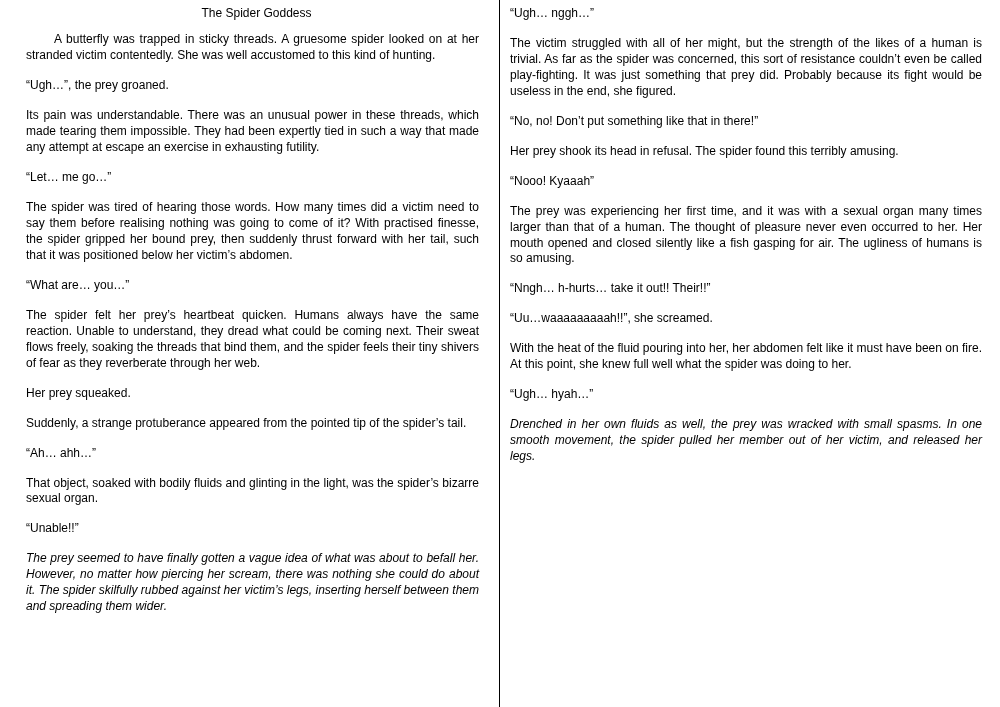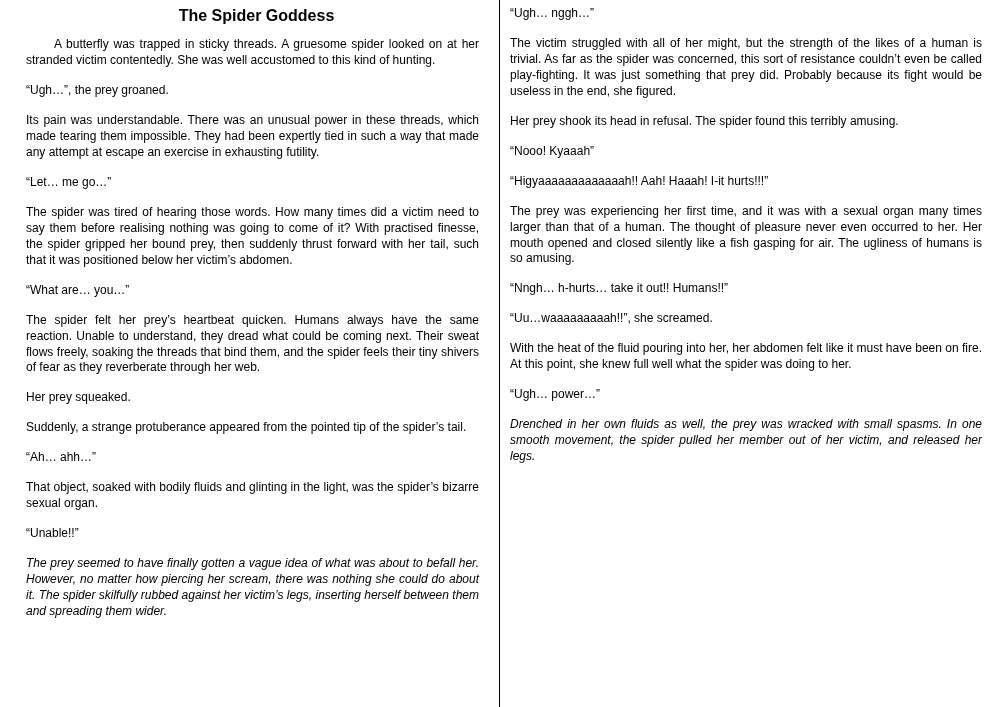--- a/index.html
+++ b/index.html
@@ -31,22 +31,22 @@
   .col-left {
     border-right: 1px solid #000000;
     padding-left: 26px;
     padding-right: 12px;
   }
   .col-right {
     padding-left: 10px;
     padding-right: 10px;
   }
   .doc-title {
-    font-size: 16px;
-    font-weight: bold;
+    font-size: 12px;
+    font-weight: normal;
     text-align: center;
     margin: 0 0 12px 0;
     line-height: 1.2;
   }
   p.para {
     font-size: 12px;
     line-height: 1.33;
     text-align: justify;
     margin: 0 8px 14px 0;
     hyphens: none;
@@ -81,24 +81,24 @@
     <p class="para">“Ah… ahh…”</p>
     <p class="para">That object, soaked with bodily fluids and glinting in the light, was the spider’s bizarre sexual organ.</p>
     <p class="para">“Unable!!”</p>
     <p class="para">The prey seemed to have finally gotten a vague idea of what was about to befall her. However, no matter how piercing her scream, there was nothing she could do about it. The spider skilfully rubbed against her victim’s legs, inserting herself between them and spreading them wider.</p>
   </div>
 
   <div class="column col-right">
     <div class="right-spacer"></div>
     <p class="para">“Ugh… nggh…”</p>
     <p class="para">The victim struggled with all of her might, but the strength of the likes of a human is trivial. As far as the spider was concerned, this sort of resistance couldn’t even be called play-fighting. It was just something that prey did. Probably because its fight would be useless in the end, she figured.</p>
+    <p class="para">“No, no! Don’t put something like that in there!”</p>
     <p class="para">Her prey shook its head in refusal. The spider found this terribly amusing.</p>
     <p class="para">“Nooo! Kyaaah”</p>
-    <p class="para">“Higyaaaaaaaaaaaaah!! Aah! Haaah! I-it hurts!!!”</p>
     <p class="para">The prey was experiencing her first time, and it was with a sexual organ many times larger than that of a human. The thought of pleasure never even occurred to her. Her mouth opened and closed silently like a fish gasping for air. The ugliness of humans is so amusing.</p>
-    <p class="para">“Nngh… h-hurts… take it out!! Humans!!”</p>
+    <p class="para">“Nngh… h-hurts… take it out!! Their!!”</p>
     <p class="para">“Uu…waaaaaaaaah!!”, she screamed.</p>
     <p class="para">With the heat of the fluid pouring into her, her abdomen felt like it must have been on fire. At this point, she knew full well what the spider was doing to her.</p>
-    <p class="para">“Ugh… power…”</p>
+    <p class="para">“Ugh… hyah…”</p>
     <p class="para">Drenched in her own fluids as well, the prey was wracked with small spasms. In one smooth movement, the spider pulled her member out of her victim, and released her legs.</p>
   </div>
 
 </div>
 
 </body></html>

